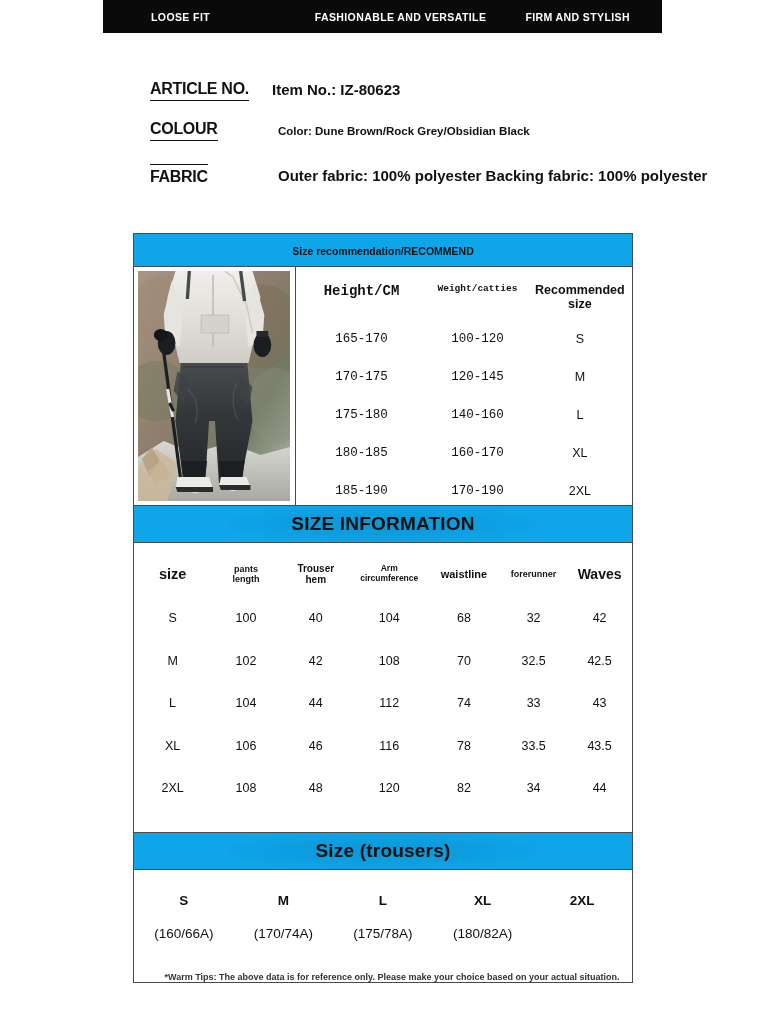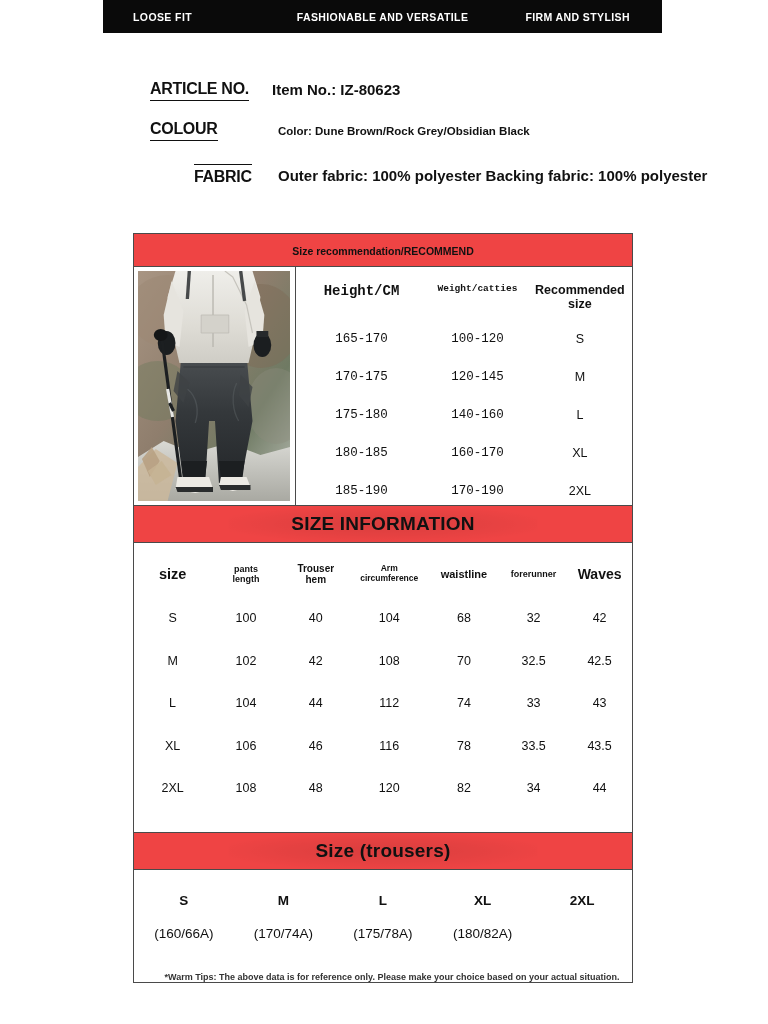--- a/index.html
+++ b/index.html
@@ -27,20 +27,21 @@
     display: flex;
     align-items: center;
   }
   .banner-item {
     color: #ffffff;
     font-size: 10.5px;
     font-weight: bold;
     letter-spacing: 0.4px;
     white-space: nowrap;
     position: absolute;
+    margin-left: 18px;
   }
   .banner-item.b0 { left: 30px; }
   .banner-item.b1 { left: 50%; transform: translateX(-50%); }
   .banner-item.b2 { right: 32px; }
 
   
   .specs {
     position: absolute;
     left: 150px;
     top: 76px;
@@ -60,21 +61,20 @@
     white-space: nowrap;
     color: #111;
     padding-bottom: 2px;
   }
   .spec-label.underline {
     border-bottom: 1.6px solid #111;
   }
   .spec-label.overline {
     border-top: 1.6px solid #111;
     padding-top: 3px;
-    margin-left: 44px;
   }
   .spec-value {
     position: absolute;
     white-space: nowrap;
     color: #111;
   }
   .spec-row.r0 .spec-label { top: 4px; }
   .spec-row.r0 .spec-value { left: 122px; top: 5px; font-size: 15px; font-weight: bold; }
   .spec-row.r1 .spec-label { top: 4px; }
   .spec-row.r1 .spec-value { left: 128px; top: 9px; font-size: 11.5px; font-weight: bold; }
@@ -89,21 +89,21 @@
     width: 500px;
     border: 1.3px solid #4a4a4a;
     box-sizing: border-box;
     background: #fff;
   }
 
   .band {
     position: relative;
     border-bottom: 1.3px solid #4a4a4a;
     text-align: center;
-    background: #ef4444;
+    background: #0ea5e9;
     overflow: hidden;
   }
   .band .halo {
     position: absolute;
     left: 50%;
     top: 0;
     transform: translateX(-50%);
     width: 62%;
     height: 100%;
     background: radial-gradient(ellipse at center, rgba(0,0,0,0.09) 0%, rgba(0,0,0,0.045) 45%, rgba(0,0,0,0) 78%);

